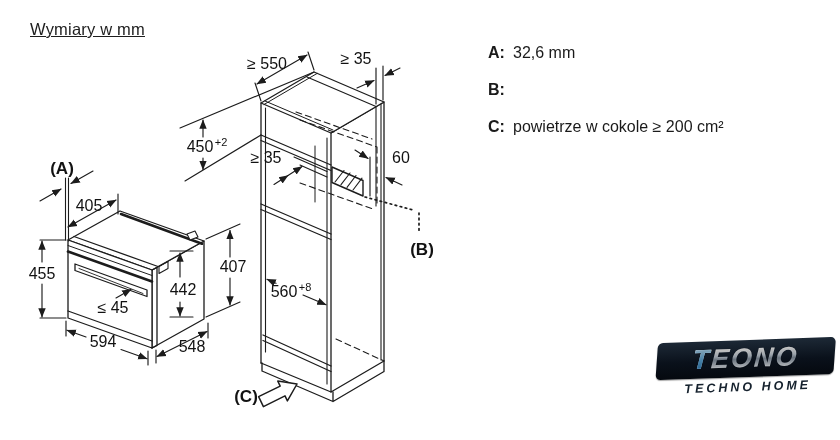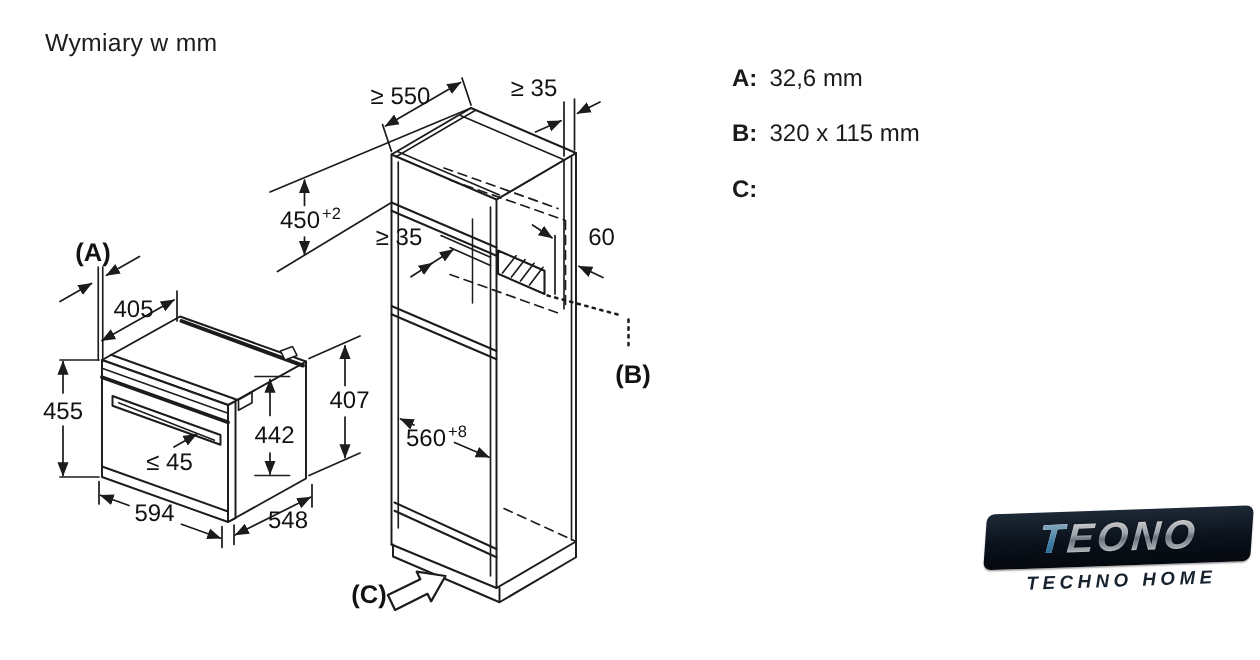--- a/index.html
+++ b/index.html
@@ -2,21 +2,21 @@
 <html><head>
 <meta charset="utf-8">
 <style>
   * { margin:0; padding:0; box-sizing:border-box; }
   html,body { width:840px; height:440px; background:#ffffff; overflow:hidden;
               font-family:"Liberation Sans", sans-serif; }
   #stage { position:relative; width:840px; height:440px; background:#fff; }
   #drawing { position:absolute; left:0; top:0; }
 
   .page-title { position:absolute; left:30px; top:20px; font-size:16.5px;
-                color:#1d1d1d; letter-spacing:.2px; }
+                color:#1d1d1d; letter-spacing:.2px;text-decoration:underline; }
 
   .legend { position:absolute; left:488px; top:42px; width:330px;
             font-size:16px; color:#1a1a1a; }
   .legend-item { display:grid; grid-template-columns:25px 1fr;
                  line-height:21px; margin-bottom:16px; }
   .legend-key { font-weight:bold; }
 
   .logo { position:absolute; left:657px; top:340px; width:180px;
           transform:rotate(-2deg); text-align:center; }
   .logo-banner { width:178px; height:37px; border-radius:5px;
@@ -173,26 +173,26 @@
     <div class="legend-item">
       <span class="legend-key">A:</span>
       <span>
         <div>32,6 mm</div>
         <div></div>
       </span>
     </div>
     <div class="legend-item">
       <span class="legend-key">B:</span>
       <span>
-        <div>320 x 115 mm</div>
       </span>
     </div>
     <div class="legend-item">
       <span class="legend-key">C:</span>
       <span>
+        <div>powietrze w cokole ≥ 200 cm²</div>
       </span>
     </div>
   </div>
 
   <div class="logo">
     <div class="logo-banner">
       <span class="logo-brand"><span class="t-accent">T</span><span>EONO</span></span>
     </div>
     <div class="logo-tagline">TECHNO HOME</div>
   </div>

